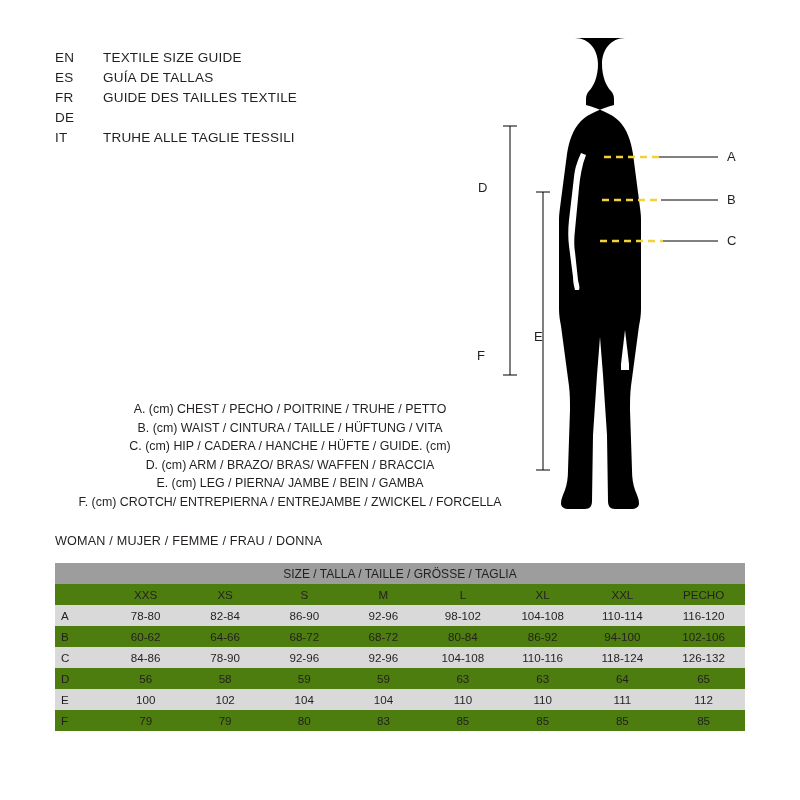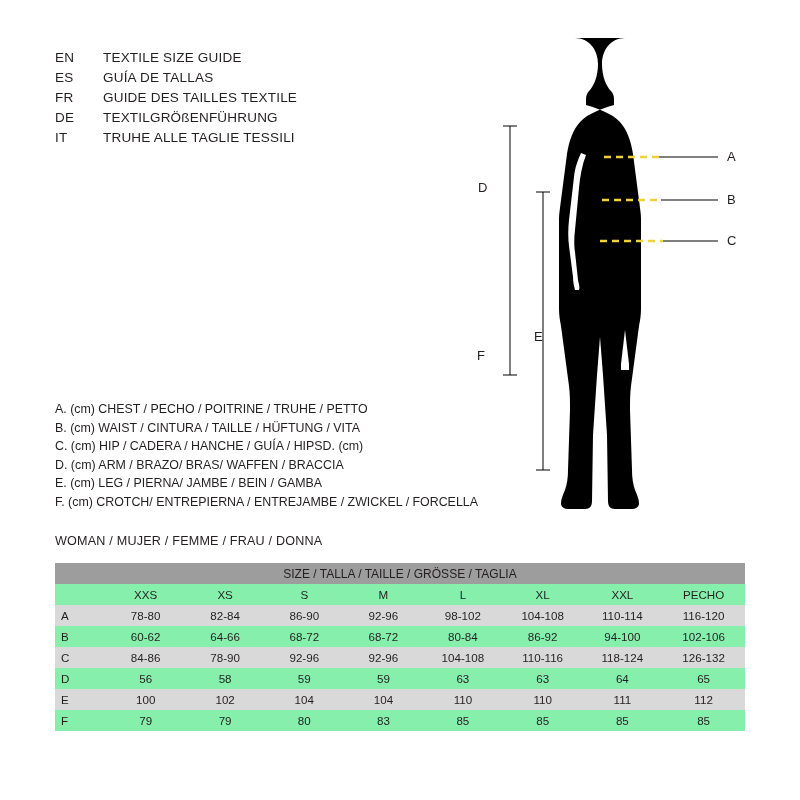--- a/index.html
+++ b/index.html
@@ -42,20 +42,21 @@
   #legend-block {
     position: absolute;
     left: 55px;
     top: 400px;
     width: 470px;
   }
   .legend-row {
     font-size: 12.4px;
     line-height: 18.6px;
     white-space: nowrap;
+    text-align: center;
   }
   #woman-label {
     position: absolute;
     left: 55px;
     top: 534px;
     font-size: 12.6px;
     letter-spacing: .2px;
   }
 
   
@@ -68,21 +69,21 @@
     font-size: 11.6px;
   }
   #size-table td, #size-table th {
     padding: 0;
     height: 21px;
     font-weight: normal;
     text-align: center;
     vertical-align: middle;
   }
   #size-table tr.band-grey td { background: #d9d9d9; }
-  #size-table tr.band-white td { background: #86efac; }
+  #size-table tr.band-white td { background: #4d7c0f; }
   .hdr-title td {
     background: #9d9d9d !important;
     text-align: left;
     padding-left: 6px;
     font-size: 12px;
     height: 22px;
     margin-left: 33px;
   }
   .col-label {
     width: 52px;
@@ -112,21 +113,20 @@
   <div class="title-row">
     <span class="title-lang">ES</span>
     <span class="title-text">GUÍA DE TALLAS</span>
   </div>
   <div class="title-row">
     <span class="title-lang">FR</span>
     <span class="title-text">GUIDE DES TAILLES TEXTILE</span>
   </div>
   <div class="title-row">
     <span class="title-lang">DE</span>
-    <span class="title-text">TEXTILGRÖßENFÜHRUNG</span>
   </div>
   <div class="title-row">
     <span class="title-lang">IT</span>
     <span class="title-text">TRUHE ALLE TAGLIE TESSILI</span>
   </div>
 </div>
 
 <div id="figure-area">
   <svg id="figure-svg" width="320" height="490" viewBox="0 0 320 490" xmlns="http://www.w3.org/2000/svg">
 
@@ -170,21 +170,21 @@
     </g>
     <text x="79" y="311" font-family="Liberation Sans, sans-serif" font-size="13" fill="#231f20">E</text>
 
     <text x="22" y="330" font-family="Liberation Sans, sans-serif" font-size="13" fill="#231f20">F</text>
   </svg>
 </div>
 
 <div id="legend-block">
   <div class="legend-row">A. (cm) CHEST / PECHO / POITRINE / TRUHE / PETTO</div>
   <div class="legend-row">B. (cm) WAIST / CINTURA / TAILLE / HÜFTUNG / VITA</div>
-  <div class="legend-row">C. (cm) HIP / CADERA / HANCHE / GUÍA / HIPSD. (cm)</div>
+  <div class="legend-row">C. (cm) HIP / CADERA / HANCHE / HÜFTE / GUIDE. (cm)</div>
   <div class="legend-row">D. (cm) ARM / BRAZO/ BRAS/ WAFFEN / BRACCIA</div>
   <div class="legend-row">E. (cm) LEG / PIERNA/ JAMBE / BEIN / GAMBA</div>
   <div class="legend-row">F. (cm) CROTCH/ ENTREPIERNA / ENTREJAMBE / ZWICKEL / FORCELLA</div>
 </div>
 
 <div id="woman-label">WOMAN / MUJER / FEMME / FRAU / DONNA</div>
 
 <table id="size-table">
   <tbody>
     <tr class="hdr-title">

